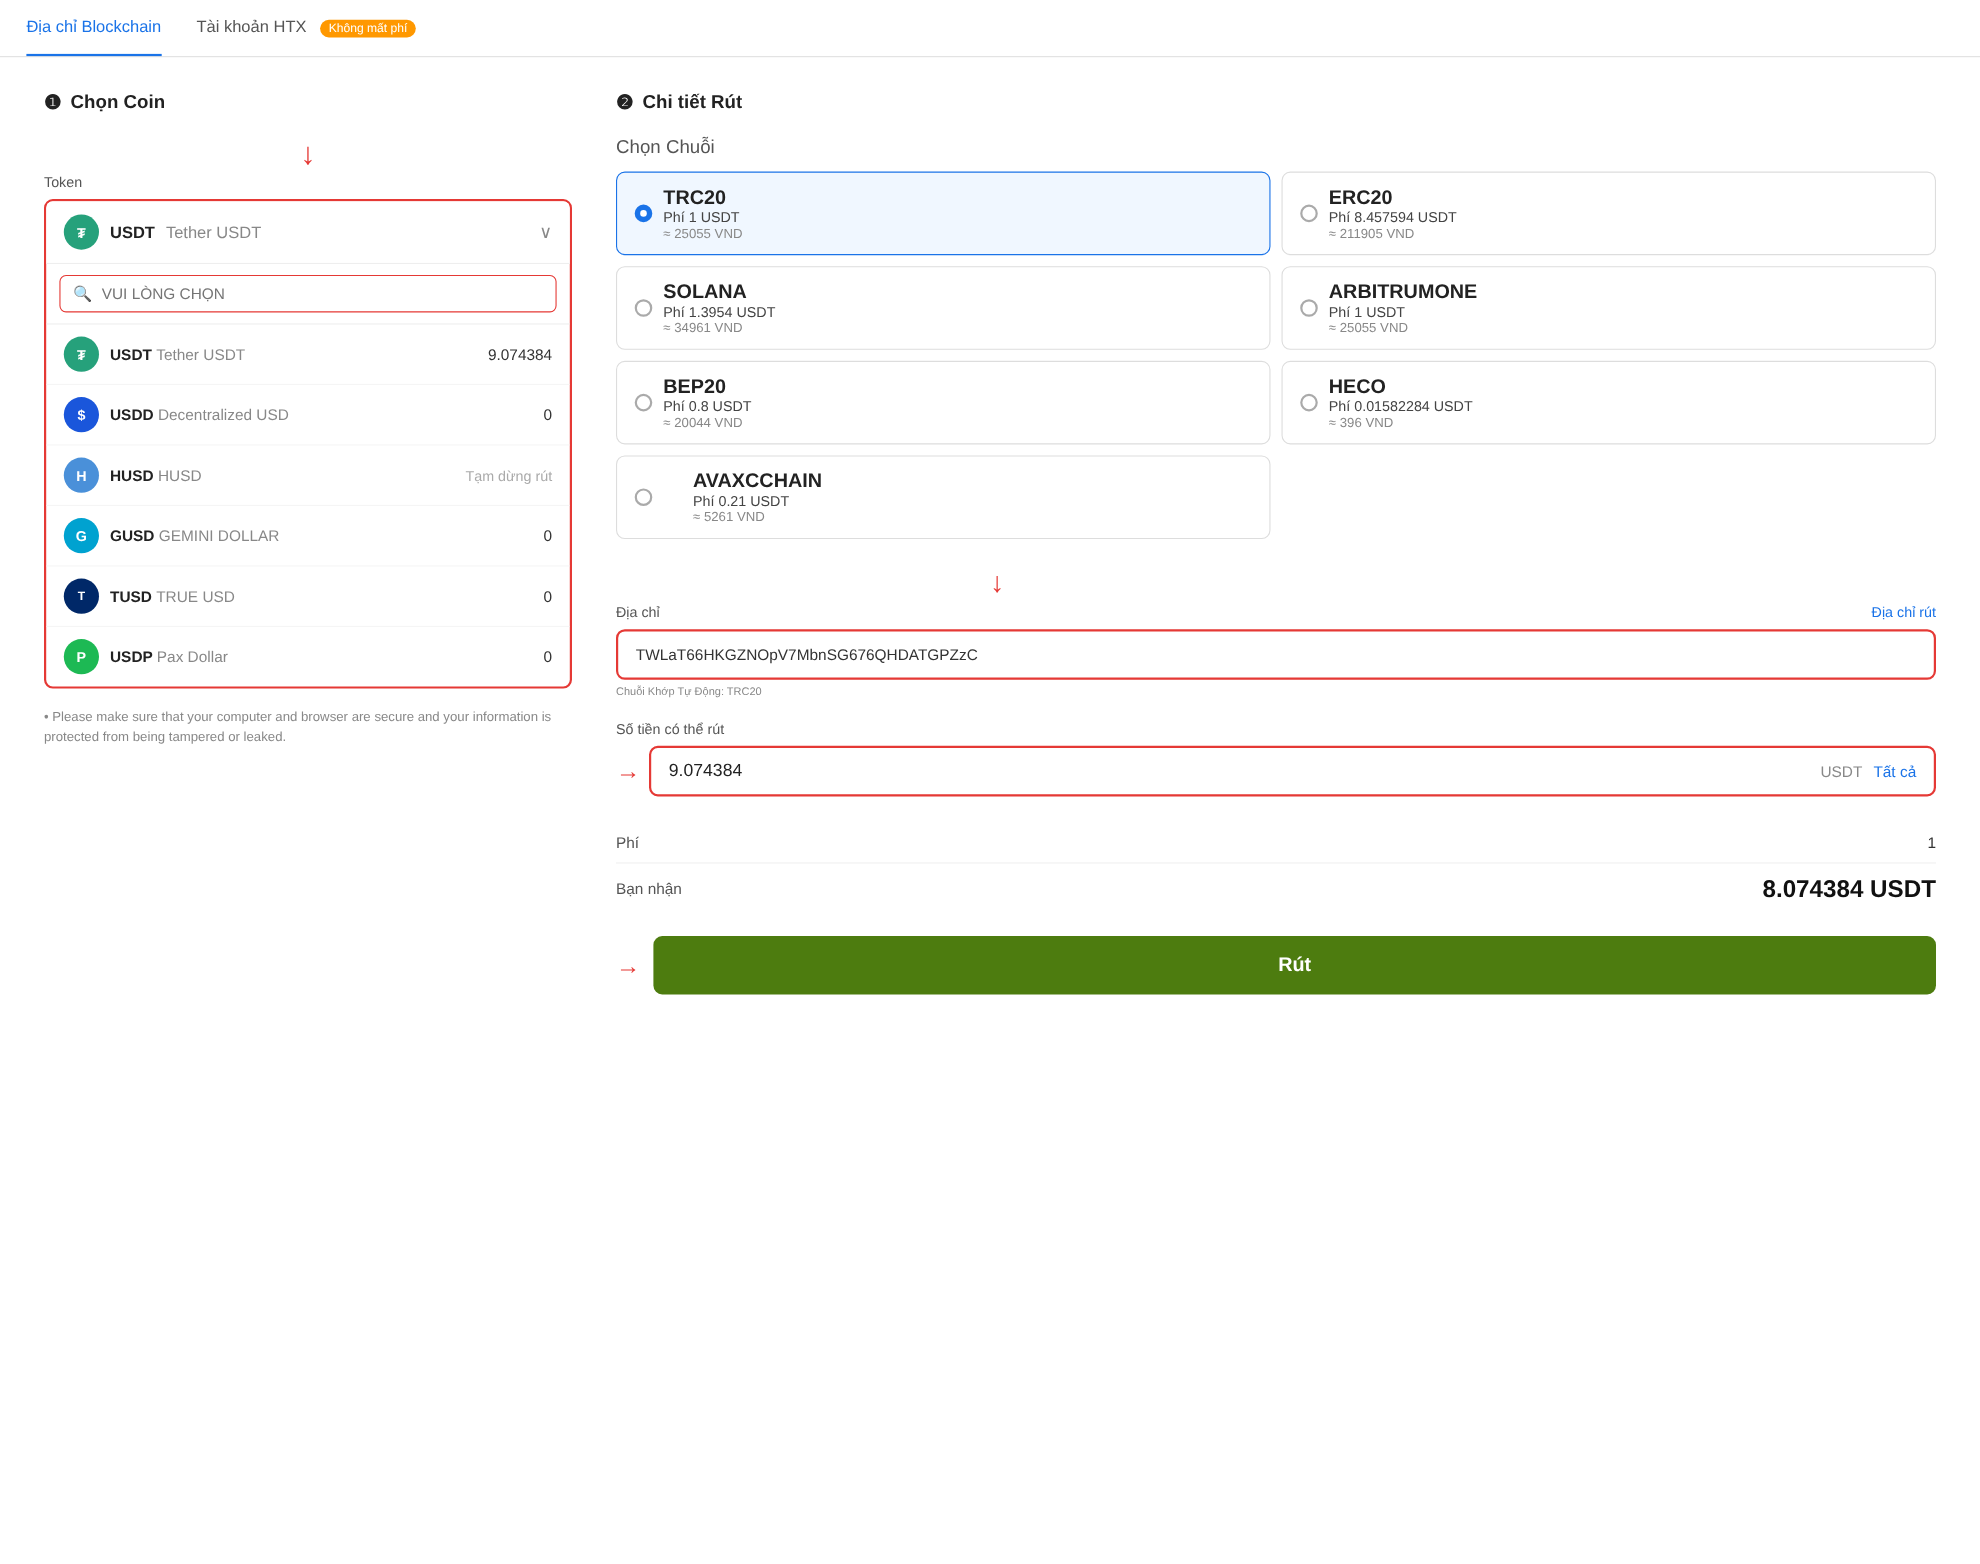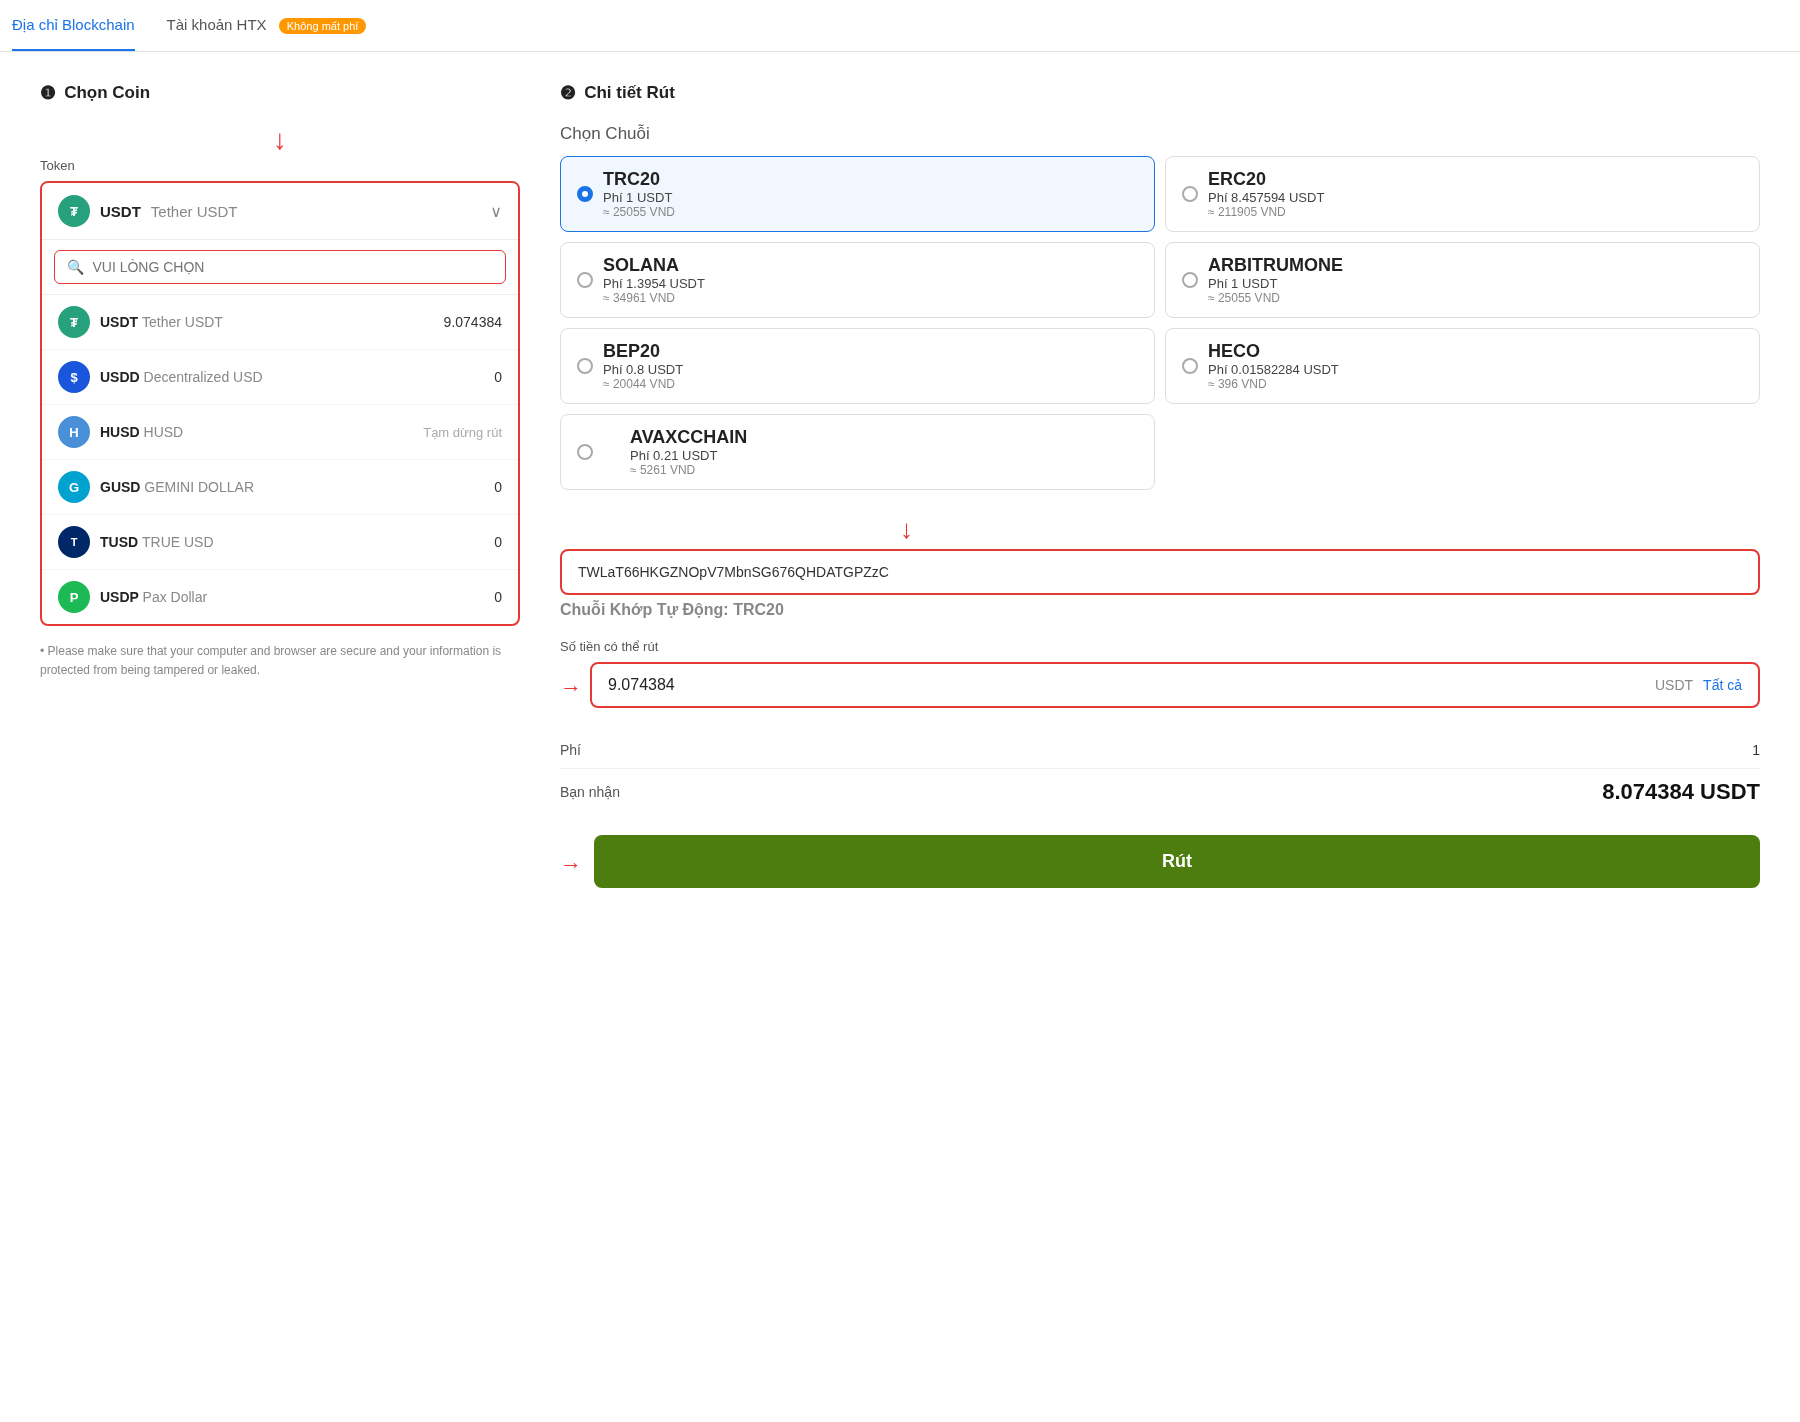--- a/index.html
+++ b/index.html
@@ -1,18 +1,18 @@
 <!DOCTYPE html>
 <html><head>
   <meta charset="utf-8">
   <style>
     * { box-sizing: border-box; margin: 0; padding: 0; }
     body { font-family: -apple-system, BlinkMacSystemFont, 'Segoe UI', sans-serif; background: #fff; color: #222; font-size: 14px; }
 
-    .tabs { display: flex; align-items: center; border-bottom: 1px solid #e0e0e0; padding: 0 12px; gap: 32px; }
+    .tabs { display: flex; align-items: center; border-bottom: 1px solid #e0e0e0; padding: 0 24px; gap: 32px; }
     .tab { padding: 16px 0; font-size: 15px; cursor: pointer; color: #555; border-bottom: 2px solid transparent; }
     .tab.active { color: #1a73e8; border-bottom: 2px solid #1a73e8; font-weight: 500; }
     .tab-badge { background: #ff9800; color: #fff; font-size: 11px; padding: 2px 8px; border-radius: 10px; margin-left: 8px; }
 
     .main { display: flex; gap: 40px; padding: 30px 40px; }
 
     
     .left-col { width: 480px; flex-shrink: 0; }
     .section-title { font-size: 17px; font-weight: 600; margin-bottom: 20px; display: flex; align-items: center; gap: 8px; }
 
@@ -51,21 +51,21 @@
     .chain-name { font-weight: 600; font-size: 18px; }
     .chain-fee { font-size: 13px; color: #444; }
     .chain-vnd { font-size: 12px; color: #888; }
 
     
     .addr-section { margin-bottom: 20px; position: relative; }
     .addr-label-row { display: flex; justify-content: space-between; align-items: center; margin-bottom: 8px; }
     .addr-label { font-size: 13px; color: #555; }
     .addr-link { font-size: 13px; color: #1a73e8; cursor: pointer; }
     .addr-input-box { border: 2px solid #e53935; border-radius: 8px; padding: 13px 16px; font-size: 14px; color: #333; word-break: break-all; }
-    .addr-hint { font-size: 16px; color: #888; margin-top: 6px; font-weight: bold; }
+    .addr-hint { font-size: 10px; color: #888; margin-top: 6px; }
 
     
     .amount-section { margin-bottom: 24px; }
     .amount-label { font-size: 13px; color: #555; margin-bottom: 8px; }
     .amount-box { border: 2px solid #e53935; border-radius: 8px; padding: 12px 16px; display: flex; align-items: center; gap: 10px; }
     .amount-value { flex: 1; font-size: 16px; font-weight: 500; }
     .amount-unit { color: #888; font-size: 14px; }
     .amount-all { color: #1a73e8; font-size: 14px; cursor: pointer; font-weight: 500; }
 
     
@@ -255,20 +255,24 @@
             <div class="chain-fee">Phí 0.21 USDT</div>
             <div class="chain-vnd">≈ 5261 VND</div>
           </div>
         </div>
       </div>
     </div>
 
     <div class="red-arrow" style="text-align:left; margin-bottom:4px; color:#e53935; font-size:26px; padding-left: 340px;">↓</div>
 
     <div class="addr-section">
+      <div class="addr-label-row">
+        <span class="addr-label">Địa chỉ</span>
+        <span class="addr-link">Địa chỉ rút</span>
+      </div>
       <div class="addr-input-box">TWLaT66HKGZNOpV7MbnSG676QHDATGPZzC</div>
       <div class="addr-hint">Chuỗi Khớp Tự Động: TRC20</div>
     </div>
 
     <div class="amount-section">
       <div class="amount-label">Số tiền có thể rút</div>
       <div style="display:flex; align-items:center; gap:8px;">
         <span style="color:#e53935; font-size:22px;">→</span>
         <div class="amount-box" style="flex:1;">
           <span class="amount-value">9.074384</span>

